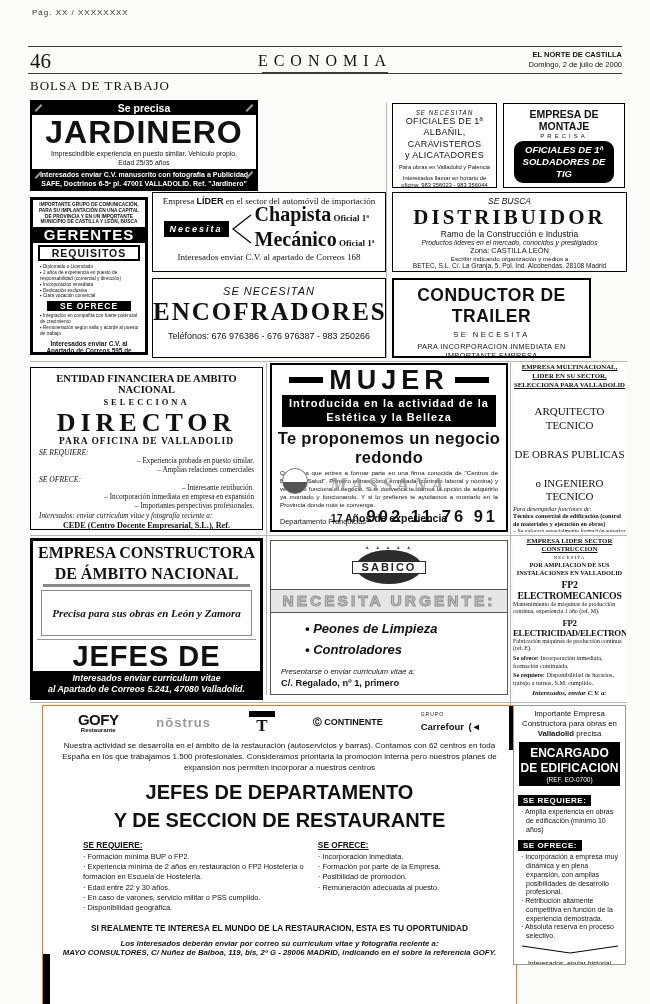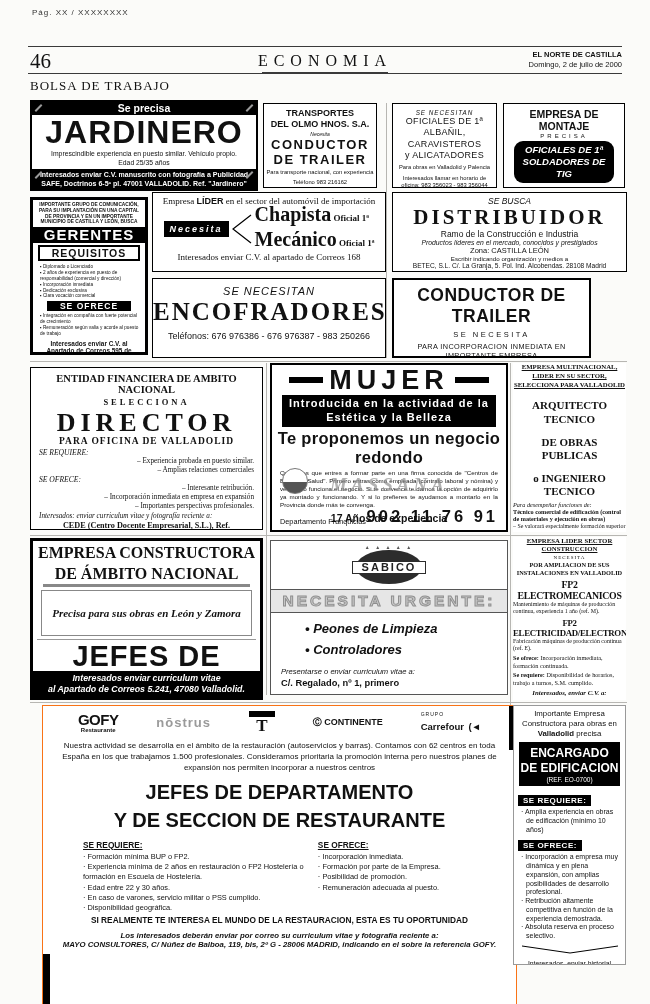--- a/index.html
+++ b/index.html
@@ -124,21 +124,21 @@
                border:1px solid #777;background:linear-gradient(#fff 55%,#555 55%);}
   #mujer .brow{position:absolute;left:8px;right:8px;bottom:4px;display:flex;
                justify-content:space-between;align-items:flex-end;}
   #mujer .dept{font-size:7.3px;}
   #mujer .ph{font-size:16.5px;font-weight:900;letter-spacing:3px;}
 
   
   #arquitecto{left:513px;top:363px;width:113px;height:169px;background:#fff;position:absolute;
               box-sizing:border-box;overflow:hidden;text-align:center;}
   #arquitecto .hd{font-size:6.8px;font-weight:bold;text-decoration:underline;line-height:1.3;}
-  #arquitecto .ti{font-size:11px;font-weight:bold;line-height:1.2;margin-top:10px;}
+  #arquitecto .ti{font-size:11px;font-weight:normal;line-height:1.2;margin-top:16px;}
   #arquitecto .sub{font-size:6.2px;font-style:italic;text-align:left;margin-top:2px;}
   #arquitecto .bl{font-size:6.2px;font-weight:bold;text-align:left;line-height:1.2;}
   #arquitecto ul{font-size:5.9px;text-align:left;line-height:1.2;margin-top:1px;}
 
   
   #jefes{left:30px;top:538px;width:233px;height:162px;border:3px solid #000;}
   #jefes .hd{font-size:16px;font-weight:800;line-height:1.1;padding-top:3px;}
   #jefes .hbar{height:3px;background:#888;margin:2px 10px 0;}
   #jefes .sub{font-size:11px;font-weight:bold;font-style:italic;border:1px solid #888;
               margin:3px 8px;padding:16px 0;}
@@ -196,21 +196,21 @@
   .lg-carr{line-height:1;text-align:left;}
   .lg-carr .s{font-size:5px;letter-spacing:1px;}
   .lg-carr .m{font-size:9.5px;font-weight:bold;}
   #gofy .intro{font-size:8px;line-height:1.4;padding:4px 18px 2px;}
   #gofy .ti{font-size:20px;font-weight:900;line-height:1.2;margin-top:4px;}
   #gofy .cols{display:flex;text-align:left;padding:8px 10px 0 40px;gap:14px;}
   #gofy .col1{width:54%;} #gofy .col2{width:46%;}
   #gofy .clab{font-size:8.3px;font-weight:bold;text-decoration:underline;margin-bottom:2px;}
   #gofy ul{font-size:7.4px;line-height:1.4;}
   #gofy li::before{content:"· ";}
-  #gofy .ban2{font-size:8.3px;font-weight:bold;margin-top:1px;}
+  #gofy .ban2{font-size:8.3px;font-weight:bold;margin-top:9px;}
   #gofy .ft1{font-size:7.8px;font-weight:bold;font-style:italic;margin-top:6px;}
   #gofy .ft2{font-size:7.8px;font-weight:bold;font-style:italic;}
 
   
   #encargado{left:513px;top:705px;width:113px;height:260px;border:1px solid #999;padding-top:3px;}
   #encargado .hd{font-size:7.8px;line-height:1.3;}
   #encargado .bx{background:#000;color:#fff;margin:3px 5px;padding:4px 0 3px;}
   #encargado .bx .t{font-size:12px;font-weight:800;line-height:1.2;}
   #encargado .bx .r{font-size:6.5px;margin-top:1px;}
   #encargado .lab{display:inline-block;background:#000;color:#fff;font-size:8px;font-weight:800;
@@ -254,29 +254,20 @@
     <div class="body">Imprescindible experiencia en puesto similar. Vehículo propio.</div>
     <div class="body">Edad 25/35 años</div>
     <div class="fb bar">
       <span class="slash l"></span>
       <div>Interesados enviar C.V. manuscrito con fotografía a Publicidad</div>
       <div>SAFE, Doctrinos 6-5º pl. 47001 VALLADOLID. Ref. "Jardinero"</div>
       <span class="slash r"></span>
     </div>
   </div>
 
-  <div class="ad" id="transportes">
-    <div class="co">TRANSPORTES</div>
-    <div class="co">DEL OLMO HNOS. S.A.</div>
-    <div class="nec it">Necesita</div>
-    <div class="t1">CONDUCTOR</div>
-    <div class="t1">DE TRAILER</div>
-    <div class="sm">Para transporte nacional, con experiencia</div>
-    <div class="sm">Teléfono 983 216162</div>
-  </div>
 
   <div class="ad" id="oficiales">
     <div class="pre">SE NECESITAN</div>
     <div class="t">OFICIALES DE 1ª</div>
     <div class="t">ALBAÑIL, CARAVISTEROS</div>
     <div class="t">y ALICATADORES</div>
     <div class="sm">Para obras en Valladolid y Palencia</div>
     <div class="sm" style="padding:0 4px">Interesados llamar en horario de oficina: 983 356023 - 983 356044</div>
   </div>
 

